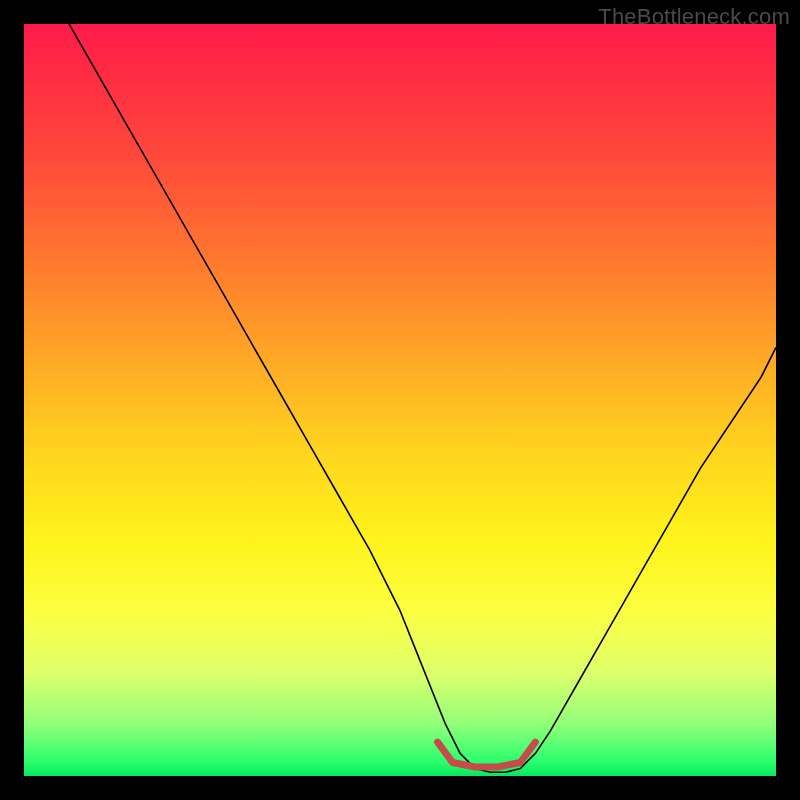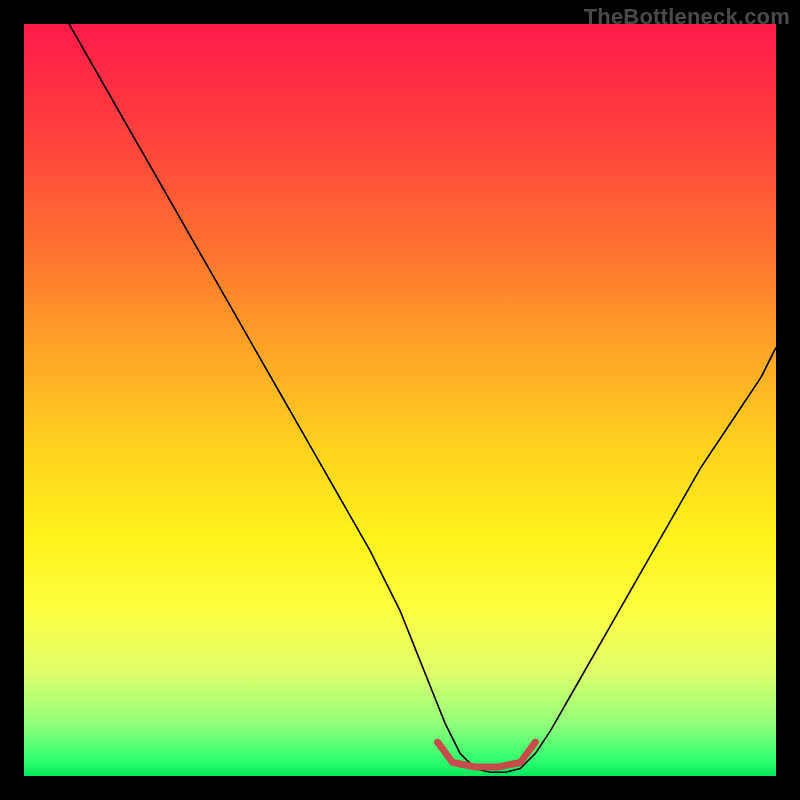--- a/index.html
+++ b/index.html
@@ -47,21 +47,21 @@
   .svg-layer {
     position: absolute;
     inset: 0;
   }
   .watermark {
     position: absolute;
     top: 4px;
     right: 10px;
     color: #4a4a4a;
     font-size: 22px;
-    font-weight: 700;
+    font-weight: 400;
     letter-spacing: 0.2px;
     user-select: none;
   }
 </style>
 </head>
 <body>
 
 <div class="frame">
 
   <div class="plot">

